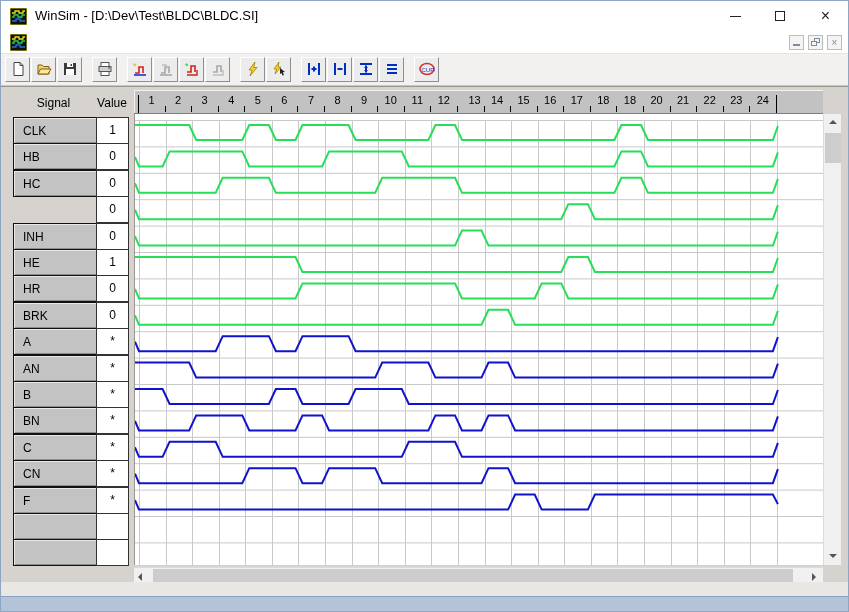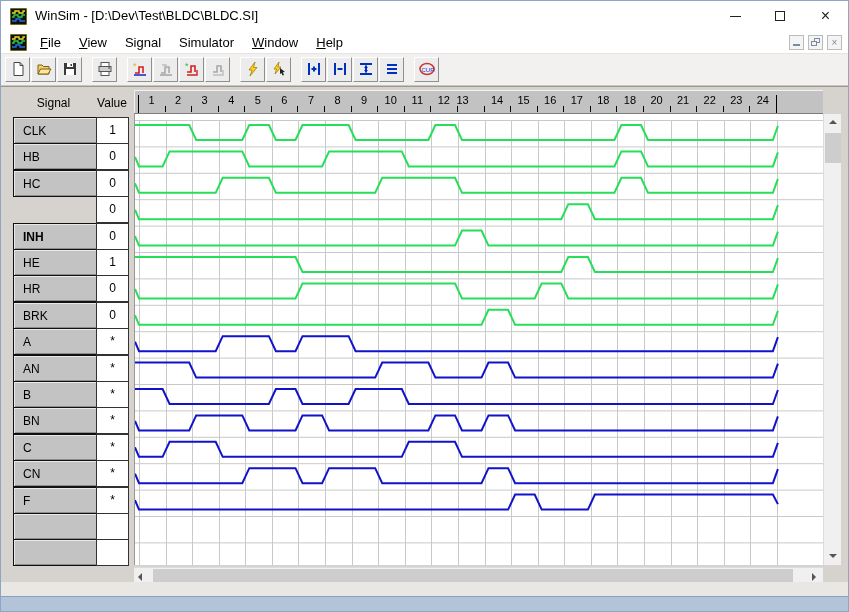--- a/index.html
+++ b/index.html
@@ -94,21 +94,20 @@
   </div>
 
   <div id="menubar">
     <svg id="mdi-icon" viewBox="0 0 17 17">
       <rect x="0" y="0" width="17" height="17" fill="#101010"></rect>
       <rect x="0" y="0" width="17" height="17" fill="none" stroke="#cfc820"></rect>
       <polyline points="2,5 5,5 5,3 9,3 9,5 13,5 13,3 15,3" fill="none" stroke="#e8e020" stroke-width="1.3"></polyline>
       <polyline points="2,9 4,9 4,7 8,7 8,9 12,9 12,7 15,7" fill="none" stroke="#28d050" stroke-width="1.3"></polyline>
       <polyline points="2,13 6,13 6,11 10,11 10,13 15,13" fill="none" stroke="#2070e0" stroke-width="1.3"></polyline>
     </svg>
-    <div id="menu-items"><span class="menu-item"><u>F</u>ile</span><span class="menu-item"><u>V</u>iew</span><span class="menu-item">Signal</span><span class="menu-item">Simulator</span><span class="menu-item"><u>W</u>indow</span><span class="menu-item"><u>H</u>elp</span></div>
     <div class="mdi-btn" id="mdi-min">
         <div class="bar"></div>
       </div>
     <div class="mdi-btn" id="mdi-restore">
         <div class="b1"></div>
         <div class="b2"></div>
       </div>
     <div class="mdi-btn" id="mdi-close">×</div>
   </div>
 
@@ -175,21 +174,21 @@
     <div id="panel">
       <div id="hdr-signal">Signal</div>
       <div id="hdr-value">Value</div>
     <div class="sig-btn" style="top: 30px;">CLK</div>
         <div class="val-cell" style="top: 30px;">1</div>
         <div class="sig-btn" style="top: 56.4px;">HB</div>
         <div class="val-cell" style="top: 56.4px;">0</div>
         <div class="sig-btn" style="top: 82.8px;">HC</div>
         <div class="val-cell" style="top: 82.8px;">0</div>
         <div class="val-cell" style="top: 109.2px;">0</div>
-        <div class="sig-btn" style="top: 135.6px; font-weight: bold;">INH</div>
+        <div class="sig-btn" style="top: 135.6px;">INH</div>
         <div class="val-cell" style="top: 135.6px;">0</div>
         <div class="sig-btn" style="top: 162px;">HE</div>
         <div class="val-cell" style="top: 162px;">1</div>
         <div class="sig-btn" style="top: 188.4px;">HR</div>
         <div class="val-cell" style="top: 188.4px;">0</div>
         <div class="sig-btn" style="top: 214.8px;">BRK</div>
         <div class="val-cell" style="top: 214.8px;">0</div>
         <div class="sig-btn" style="top: 241.2px;">A</div>
         <div class="val-cell" style="top: 241.2px;">*</div>
         <div class="sig-btn" style="top: 267.6px;">AN</div>
@@ -216,21 +215,21 @@
         <span class="ruler-num" style="left: 57.16px;">3</span>
         <span class="ruler-num" style="left: 83.74px;">4</span>
         <span class="ruler-num" style="left: 110.32px;">5</span>
         <span class="ruler-num" style="left: 136.9px;">6</span>
         <span class="ruler-num" style="left: 163.48px;">7</span>
         <span class="ruler-num" style="left: 190.06px;">8</span>
         <span class="ruler-num" style="left: 216.64px;">9</span>
         <span class="ruler-num" style="left: 243.22px;">10</span>
         <span class="ruler-num" style="left: 269.8px;">11</span>
         <span class="ruler-num" style="left: 296.38px;">12</span>
-        <span class="ruler-num" style="left: 315px;">13</span>
+        <span class="ruler-num" style="left: 327px;">13</span>
         <span class="ruler-num" style="left: 349.54px;">14</span>
         <span class="ruler-num" style="left: 376.12px;">15</span>
         <span class="ruler-num" style="left: 402.7px;">16</span>
         <span class="ruler-num" style="left: 429.28px;">17</span>
         <span class="ruler-num" style="left: 455.86px;">18</span>
         <span class="ruler-num" style="left: 482.44px;">18</span>
         <span class="ruler-num" style="left: 509.02px;">20</span>
         <span class="ruler-num" style="left: 535.6px;">21</span>
         <span class="ruler-num" style="left: 562.18px;">22</span>
         <span class="ruler-num" style="left: 588.76px;">23</span>

